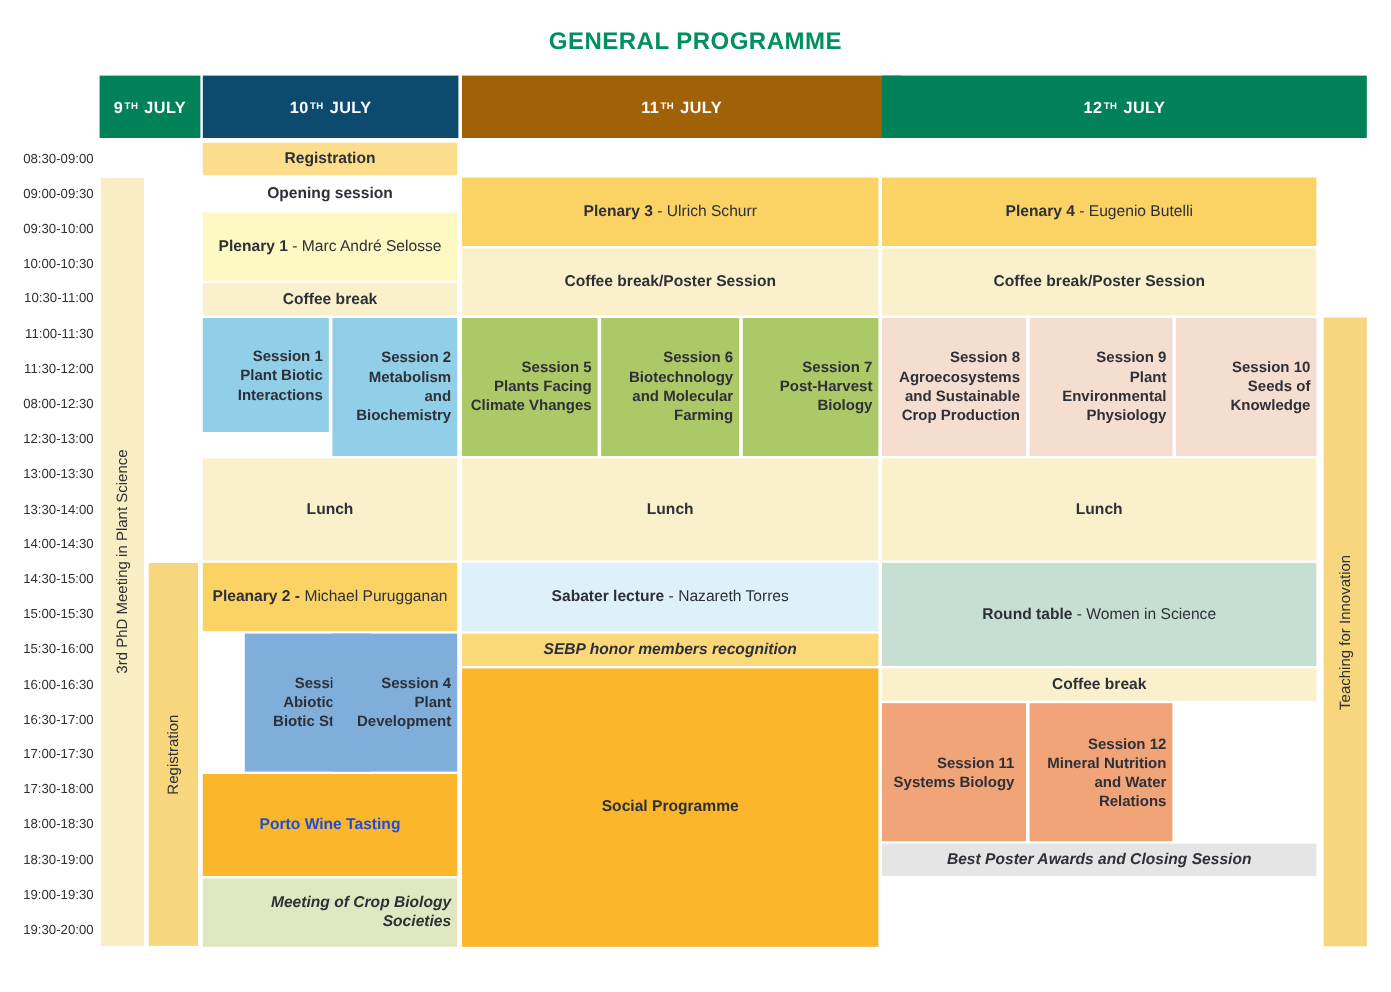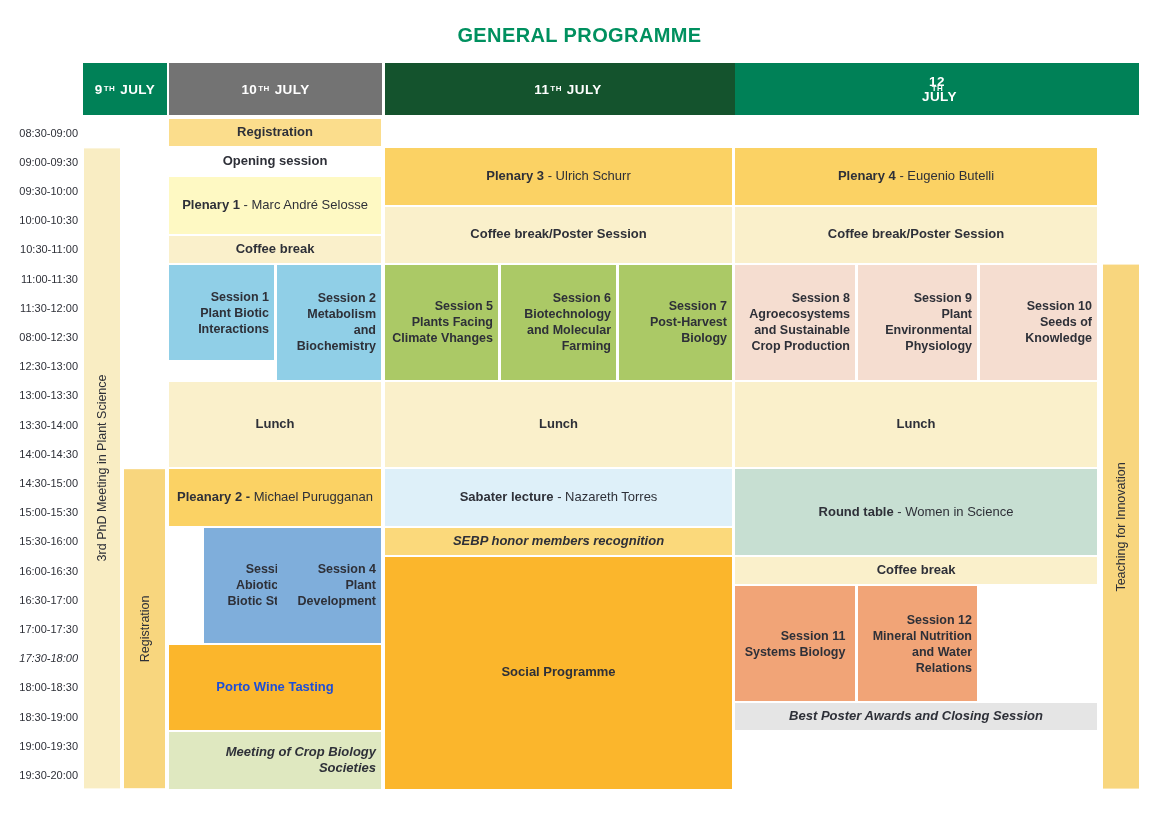--- a/index.html
+++ b/index.html
@@ -42,41 +42,41 @@
       <div class="time-label" style="top: 351.6px; height: 29.2px; color: rgb(46, 48, 56);">12:30-13:00</div>
       <div class="time-label" style="top: 380.8px; height: 29.2px; color: rgb(46, 48, 56);">13:00-13:30</div>
       <div class="time-label" style="top: 410px; height: 29.2px; color: rgb(46, 48, 56);">13:30-14:00</div>
       <div class="time-label" style="top: 439.2px; height: 29.2px; color: rgb(46, 48, 56);">14:00-14:30</div>
       <div class="time-label" style="top: 468.4px; height: 29.2px; color: rgb(46, 48, 56);">14:30-15:00</div>
       <div class="time-label" style="top: 497.6px; height: 29.2px; color: rgb(46, 48, 56);">15:00-15:30</div>
       <div class="time-label" style="top: 526.8px; height: 29.2px; color: rgb(46, 48, 56);">15:30-16:00</div>
       <div class="time-label" style="top: 556px; height: 29.2px; color: rgb(46, 48, 56);">16:00-16:30</div>
       <div class="time-label" style="top: 585.2px; height: 29.2px; color: rgb(46, 48, 56);">16:30-17:00</div>
       <div class="time-label" style="top: 614.4px; height: 29.2px; color: rgb(46, 48, 56);">17:00-17:30</div>
-      <div class="time-label" style="top: 643.6px; height: 29.2px; color: rgb(46, 48, 56); font-style: italic;">17:30-18:00</div>
+      <div class="time-label" style="top: 643.6px; height: 29.2px; color: rgb(46, 48, 56);">17:30-18:00</div>
       <div class="time-label" style="top: 672.8px; height: 29.2px; color: rgb(46, 48, 56);">18:00-18:30</div>
       <div class="time-label" style="top: 702px; height: 29.2px; color: rgb(46, 48, 56);">18:30-19:00</div>
       <div class="time-label" style="top: 731.2px; height: 29.2px; color: rgb(46, 48, 56);">19:00-19:30</div>
       <div class="time-label" style="top: 760.4px; height: 29.2px; color: rgb(46, 48, 56);">19:30-20:00</div>
       <div class="day-header" style="left: 83px; width: 84px; background: rgb(0, 129, 87); color: rgb(255, 255, 255);">
         <span>9</span>
         <sup>TH</sup>
         <span class="mo">JULY</span>
       </div>
-      <div class="day-header" style="left: 169px; width: 213px; background: #737373; color: rgb(255, 255, 255);">
+      <div class="day-header" style="left: 169px; width: 213px; background: #0c4a6e; color: rgb(255, 255, 255);">
         <span>10</span>
         <sup>TH</sup>
         <span class="mo">JULY</span>
       </div>
-      <div class="day-header" style="left: 385px; width: 366px; background: #14532d; color: rgb(255, 255, 255);">
+      <div class="day-header" style="left: 385px; width: 366px; background: #a16207; color: rgb(255, 255, 255);">
         <span>11</span>
         <sup>TH</sup>
         <span class="mo">JULY</span>
       </div>
-      <div class="day-header" style="left: 735px; width: 404px; background: rgb(0, 129, 87); color: rgb(255, 255, 255); flex-direction: column;">
+      <div class="day-header" style="left: 735px; width: 404px; background: rgb(0, 129, 87); color: rgb(255, 255, 255);">
         <span>12</span>
         <sup>TH</sup>
         <span class="mo">JULY</span>
       </div>
       <div class="event vertical" style="left: 84px; width: 36px; top: 148.2px; height: 640.4px; background: rgb(249, 237, 195); color: rgb(46, 48, 56);">
         <div class="txt">3rd PhD Meeting in Plant Science</div>
       </div>
       <div class="event vertical" style="left: 124px; width: 41px; top: 469.4px; height: 319.2px; background: rgb(248, 214, 126); color: rgb(46, 48, 56);">
         <div class="txt">Registration</div>
       </div>

